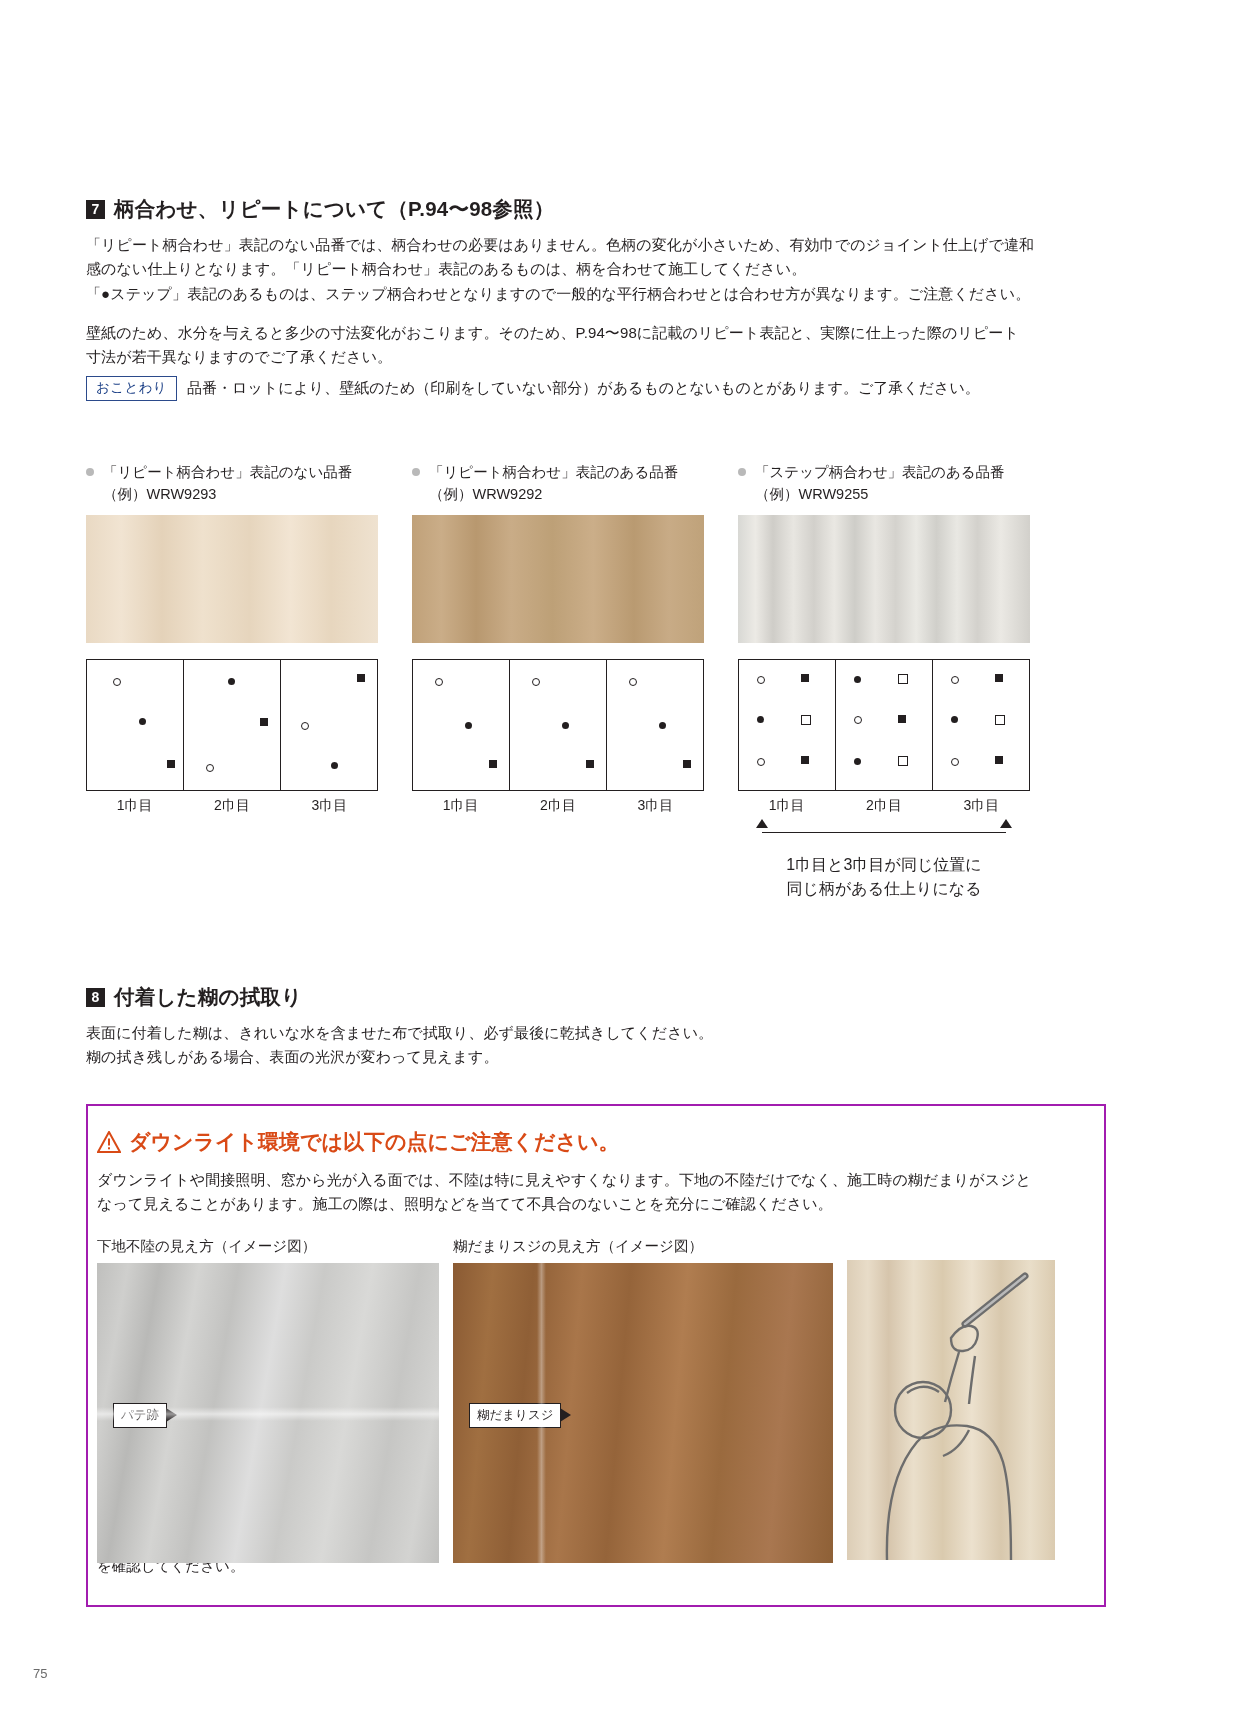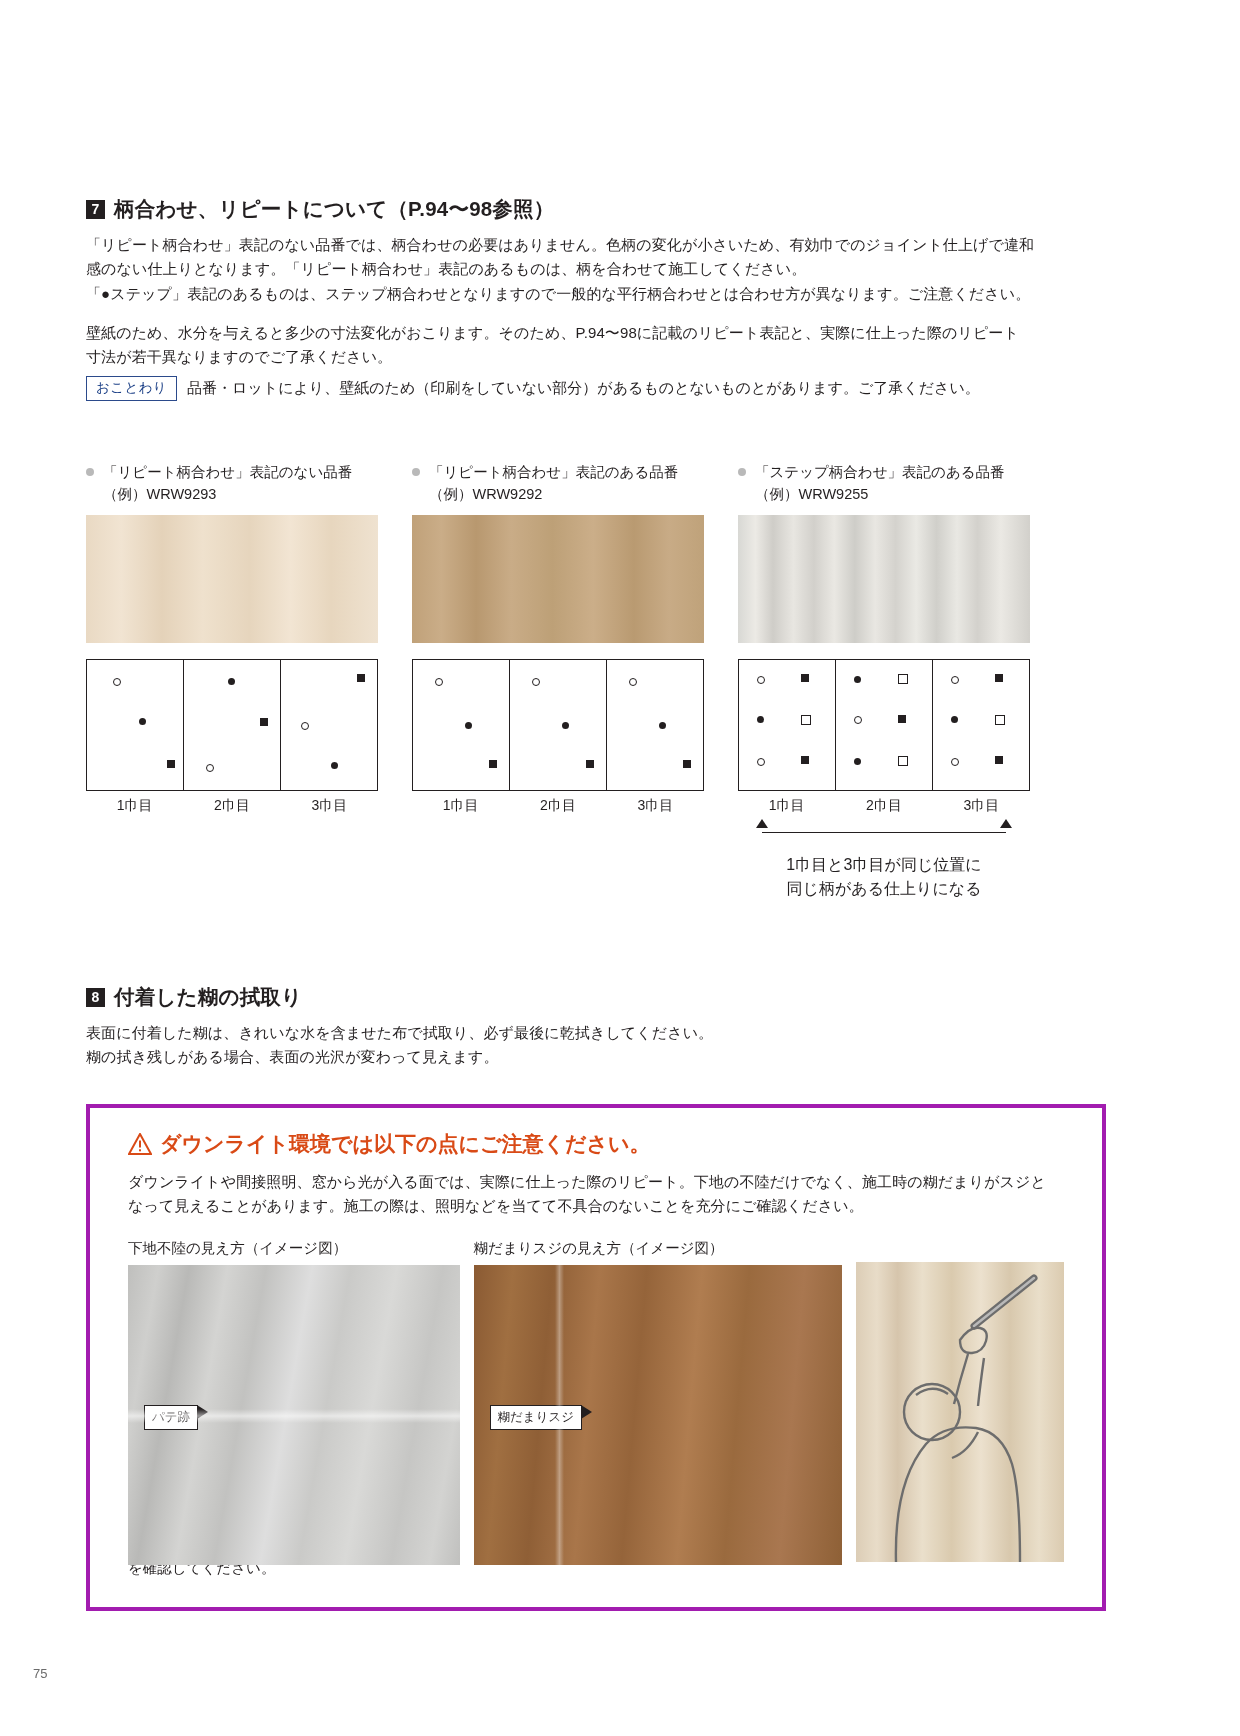--- a/index.html
+++ b/index.html
@@ -59,42 +59,42 @@
 
   .step-note { margin-top:8px; font-size:16px; line-height:1.5; text-align:center; }
 
   
   .arrow-row { position:relative; height:26px; margin-top:4px; }
   .arrow-line { position:absolute; left:24px; right:24px; top:13px; height:1.4px; background:#231f20; }
   .arrow-up { position:absolute; top:0; width:0; height:0; border-left:6px solid transparent; border-right:6px solid transparent; border-bottom:9px solid #231f20; }
 
   
   .caution {
-    border:4px solid #a21caf; padding:22px 38px 26px;
+    border:2px solid #a21caf; padding:22px 9px 26px;
   }
   .caution-title { display:flex; align-items:center; gap:8px; color:#d94a16; font-size:21px; font-weight:bold; }
   .warn-tri { flex:0 0 auto; }
 
   .img-cap { font-size:14.5px; margin-bottom:7px;font-family:Liberation Mono, monospace; }
 
   .photo { position:relative; }
   .photo-a { background:linear-gradient(100deg,#bfbfbd 0%,#cfcfcd 8%,#b9b9b7 16%,#d4d4d2 26%,#c2c2c0 36%,#dedede 48%,#cacac8 58%,#d9d9d7 70%,#c6c6c4 82%,#d3d3d1 92%,#c0c0be 100%); }
   .photo-a:after {
     content:""; position:absolute; left:0; right:0; top:48%; height:14px;
     background:linear-gradient(180deg,rgba(255,255,255,0) 0%, rgba(255,255,255,0.55) 50%, rgba(255,255,255,0) 100%);
   }
   .photo-b { background:linear-gradient(95deg,#8a5a33 0%,#a06f41 10%,#8f5f36 20%,#a9764a 32%,#95643a 44%,#b07d50 58%,#9a6a3e 70%,#a97750 84%,#8e6036 100%); }
   .photo-b:after {
     content:""; position:absolute; left:22%; top:0; bottom:0; width:9px;
     background:linear-gradient(90deg,rgba(255,255,255,0) 0%,rgba(255,255,255,0.35) 50%,rgba(255,255,255,0) 100%);
   }
   .photo-c { background:linear-gradient(90deg,#dccdb6 0%,#e8dcc8 10%,#d6c5ac 20%,#eadfcb 32%,#dacaae 46%,#ece1ce 60%,#d8c8ad 74%,#e9dec9 88%,#dbcbb0 100%); }
 
   .callout {
-    position:absolute; display:flex; 
+    position:absolute; display:flex; align-items:center;
   }
   .callout .box {
     background:#fff; border:1px solid #231f20; font-size:12.5px;
     padding:3px 7px; white-space:nowrap;
   }
   .callout .tri {
     width:0; height:0; border-top:7px solid transparent; border-bottom:7px solid transparent;
     border-left:11px solid #231f20; margin-left:-1px;
   }
 
@@ -267,21 +267,21 @@
       <div class="caution-title">
         <svg class="warn-tri" width="24" height="22" viewBox="0 0 24 22">
           <path d="M12 1 L23 21 L1 21 Z" fill="none" stroke="#d94a16" stroke-width="2"></path>
           <rect x="11" y="7.5" width="2" height="7" fill="#d94a16"></rect>
           <rect x="11" y="16.3" width="2" height="2" fill="#d94a16"></rect>
         </svg>
         <span>ダウンライト環境では以下の点にご注意ください。</span>
       </div>
 
       <div class="body-text" style="margin-top:12px;">
-        <div>ダウンライトや間接照明、窓から光が入る面では、実際に仕上った際のリピート。下地の不陸だけでなく、施工時の糊だまりがスジと</div>
+        <div>ダウンライトや間接照明、窓から光が入る面では、不陸は特に見えやすくなります。下地の不陸だけでなく、施工時の糊だまりがスジと</div>
         <div>なって見えることがあります。施工の際は、照明などを当てて不具合のないことを充分にご確認ください。</div>
       </div>
 
       <div style="display:flex; gap:14px; margin-top:20px;">
 
         <div style="width:342px;">
           <div class="img-cap">下地不陸の見え方（イメージ図）</div>
           <div class="photo photo-a" style="height:300px;">
             <div class="callout" style="left:16px; top:140px;">
               <div class="box">パテ跡</div>

